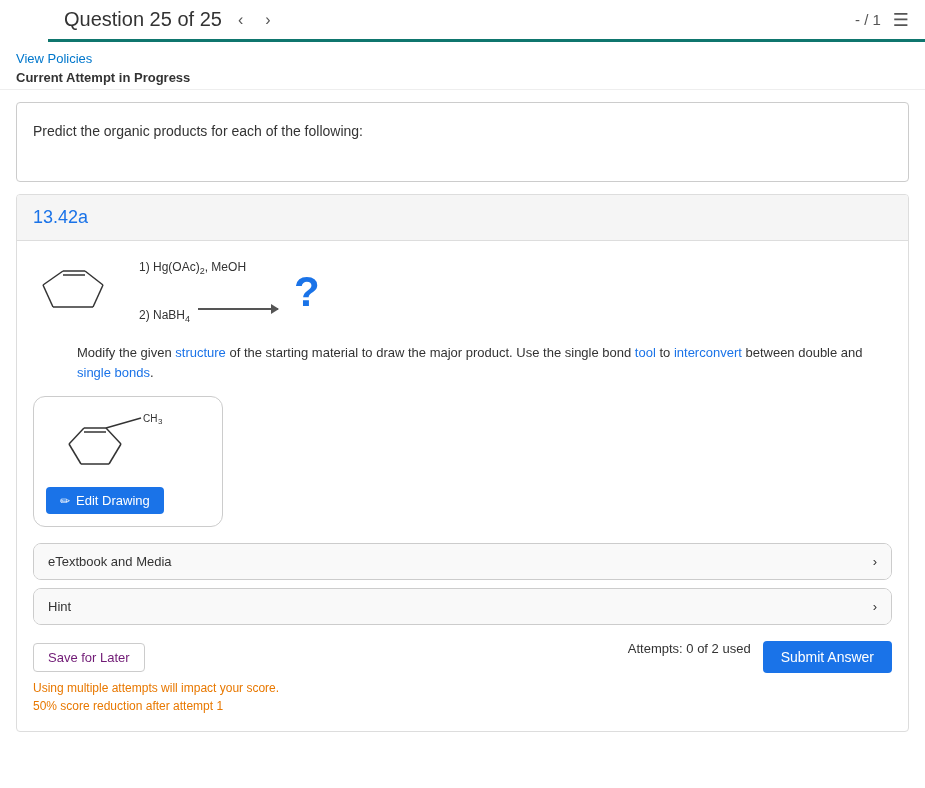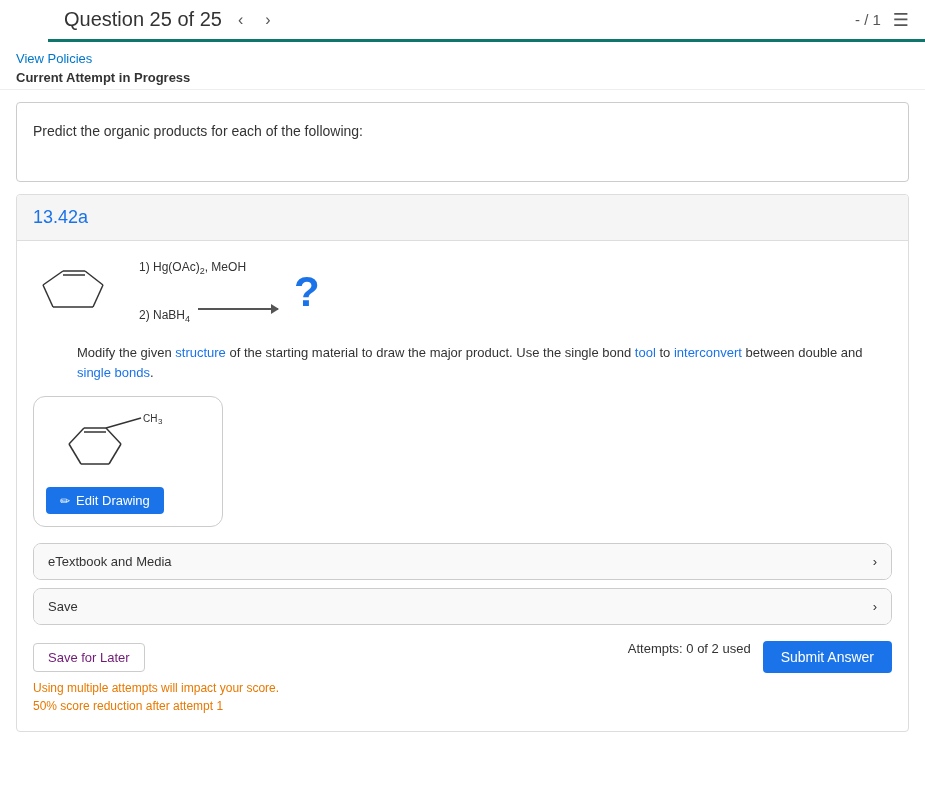--- a/index.html
+++ b/index.html
@@ -367,21 +367,21 @@
 
       <div class="accordion-item">
         <div class="accordion-header">
           <span>eTextbook and Media</span>
           <span>›</span>
         </div>
       </div>
 
       <div class="accordion-item">
         <div class="accordion-header">
-          <span>Save</span>
+          <span>Hint</span>
           <span>›</span>
         </div>
       </div>
 
       <div class="footer-section">
         <button class="save-later-btn">Save for Later</button>
         <div class="footer-right">
           <span class="attempts-text">Attempts: 0 of 2 used</span>
           <button class="submit-btn">Submit Answer</button>
         </div>

